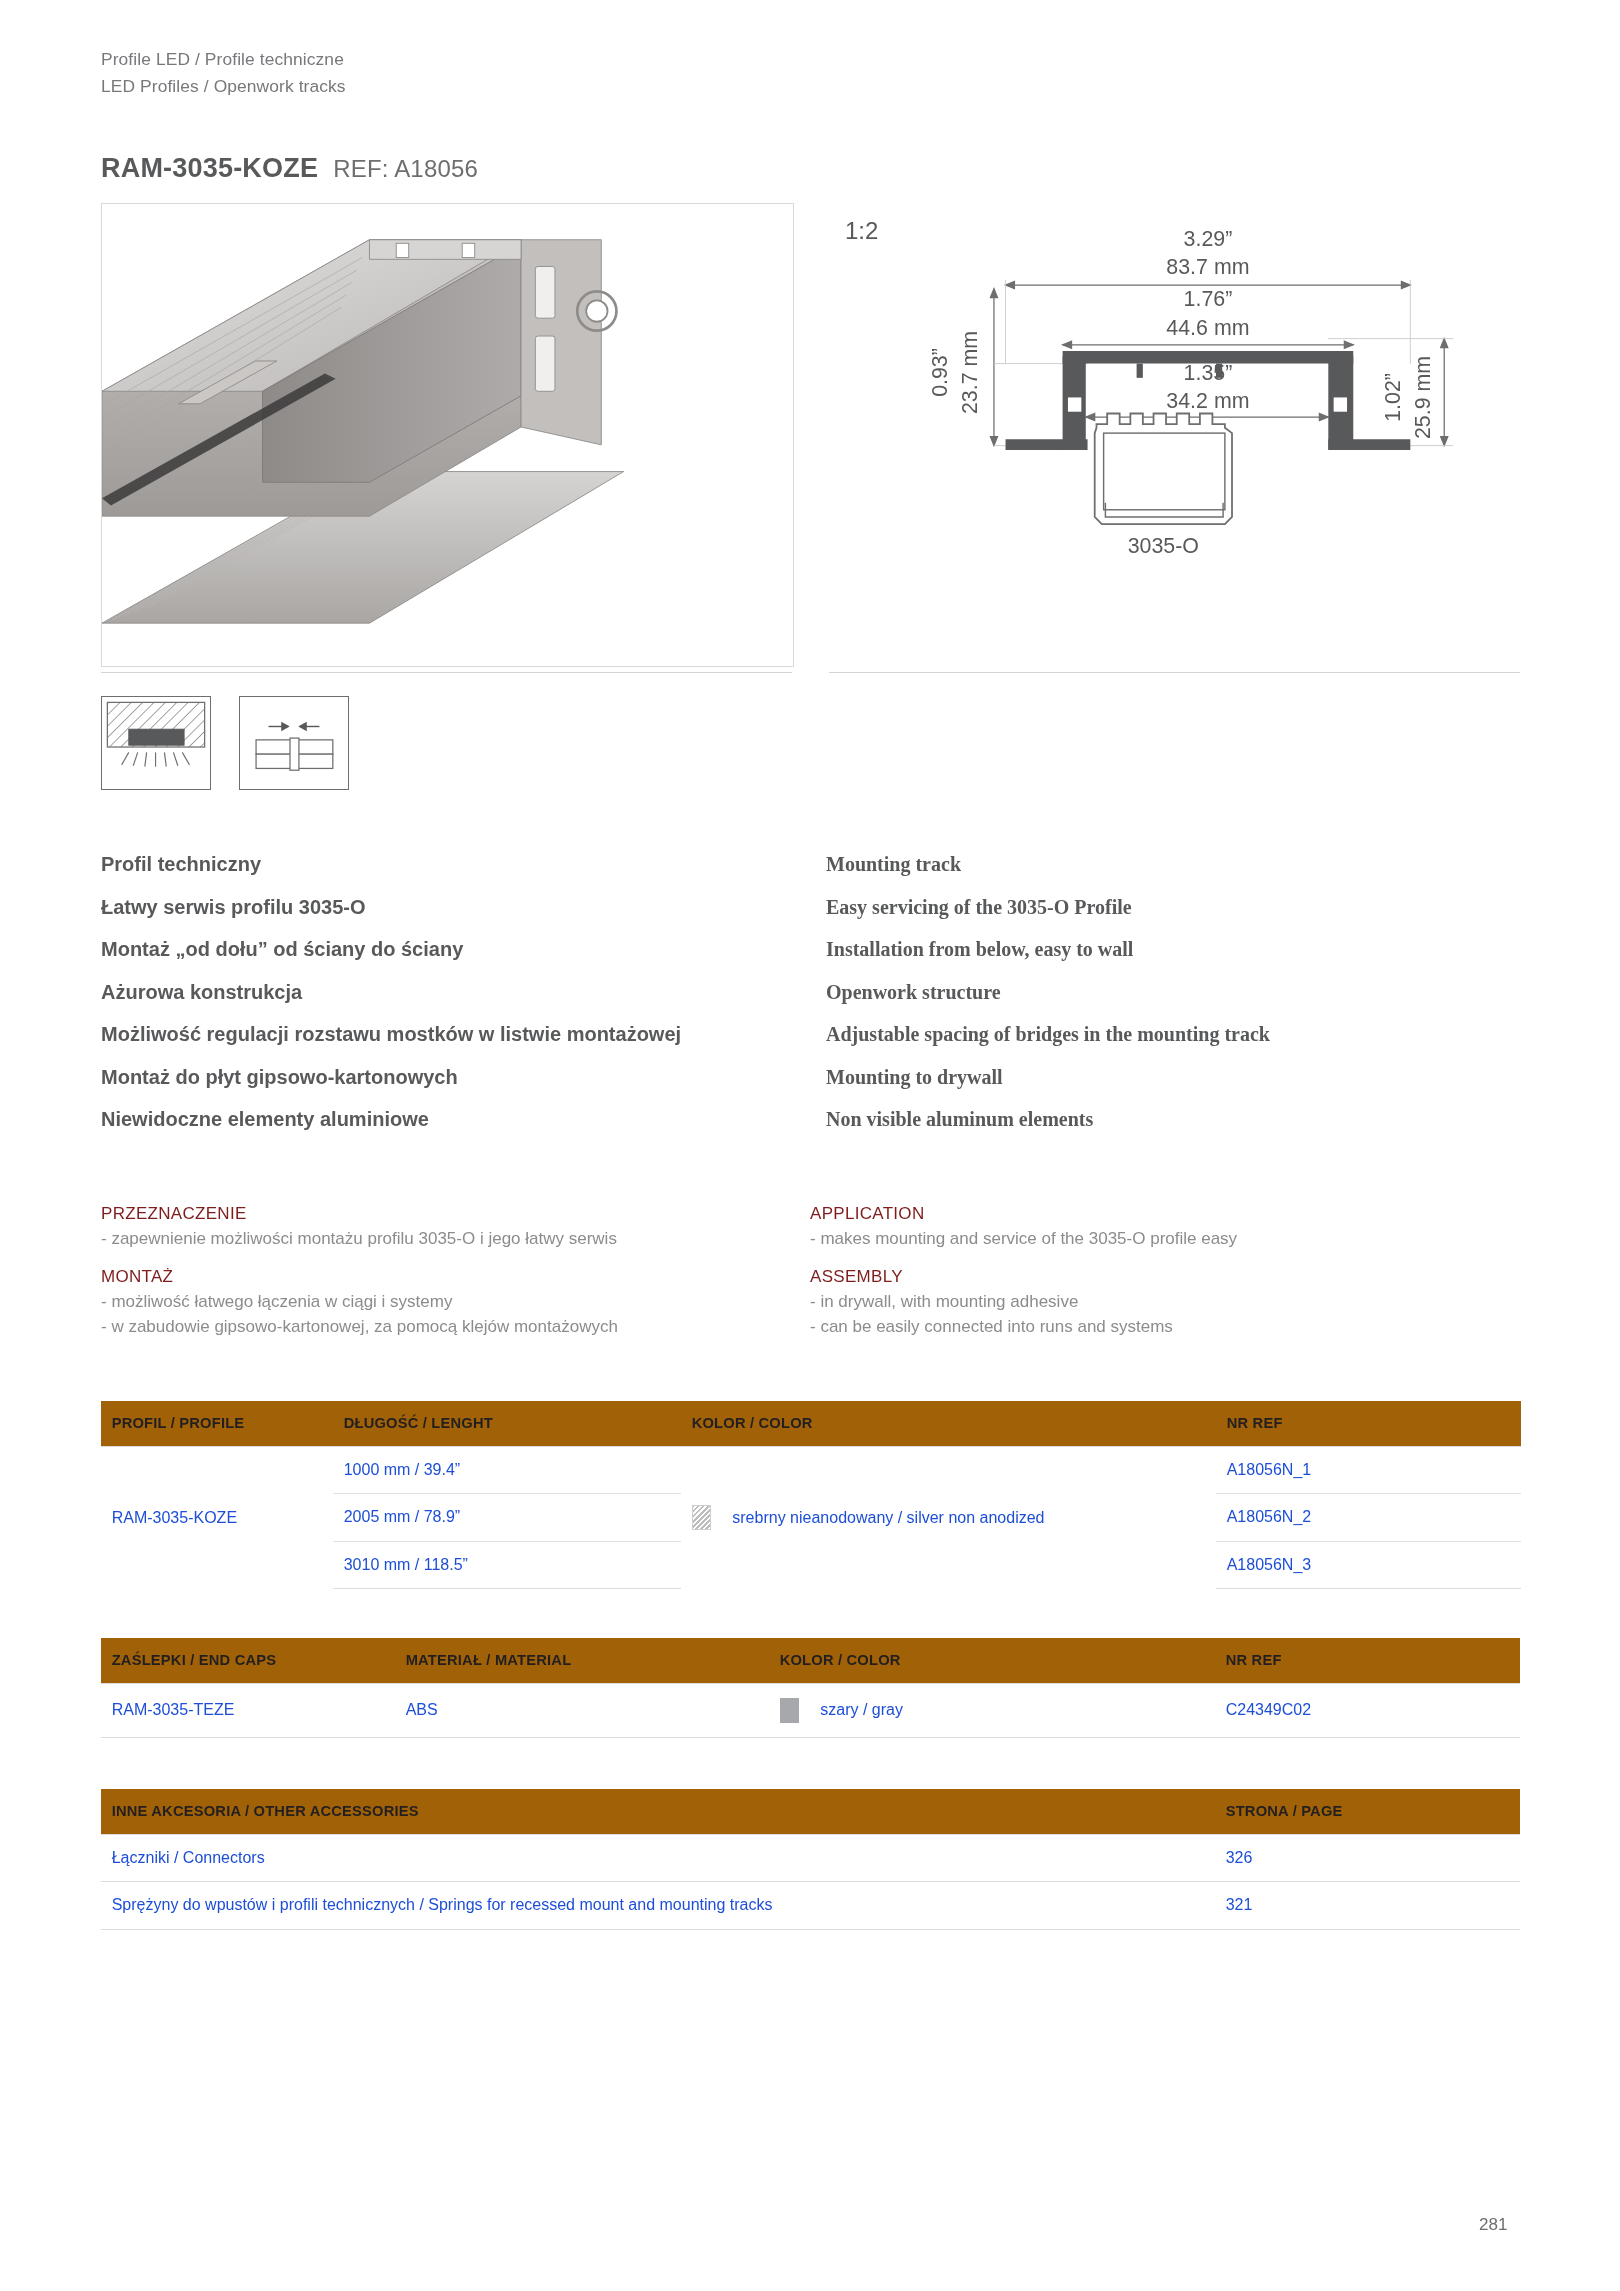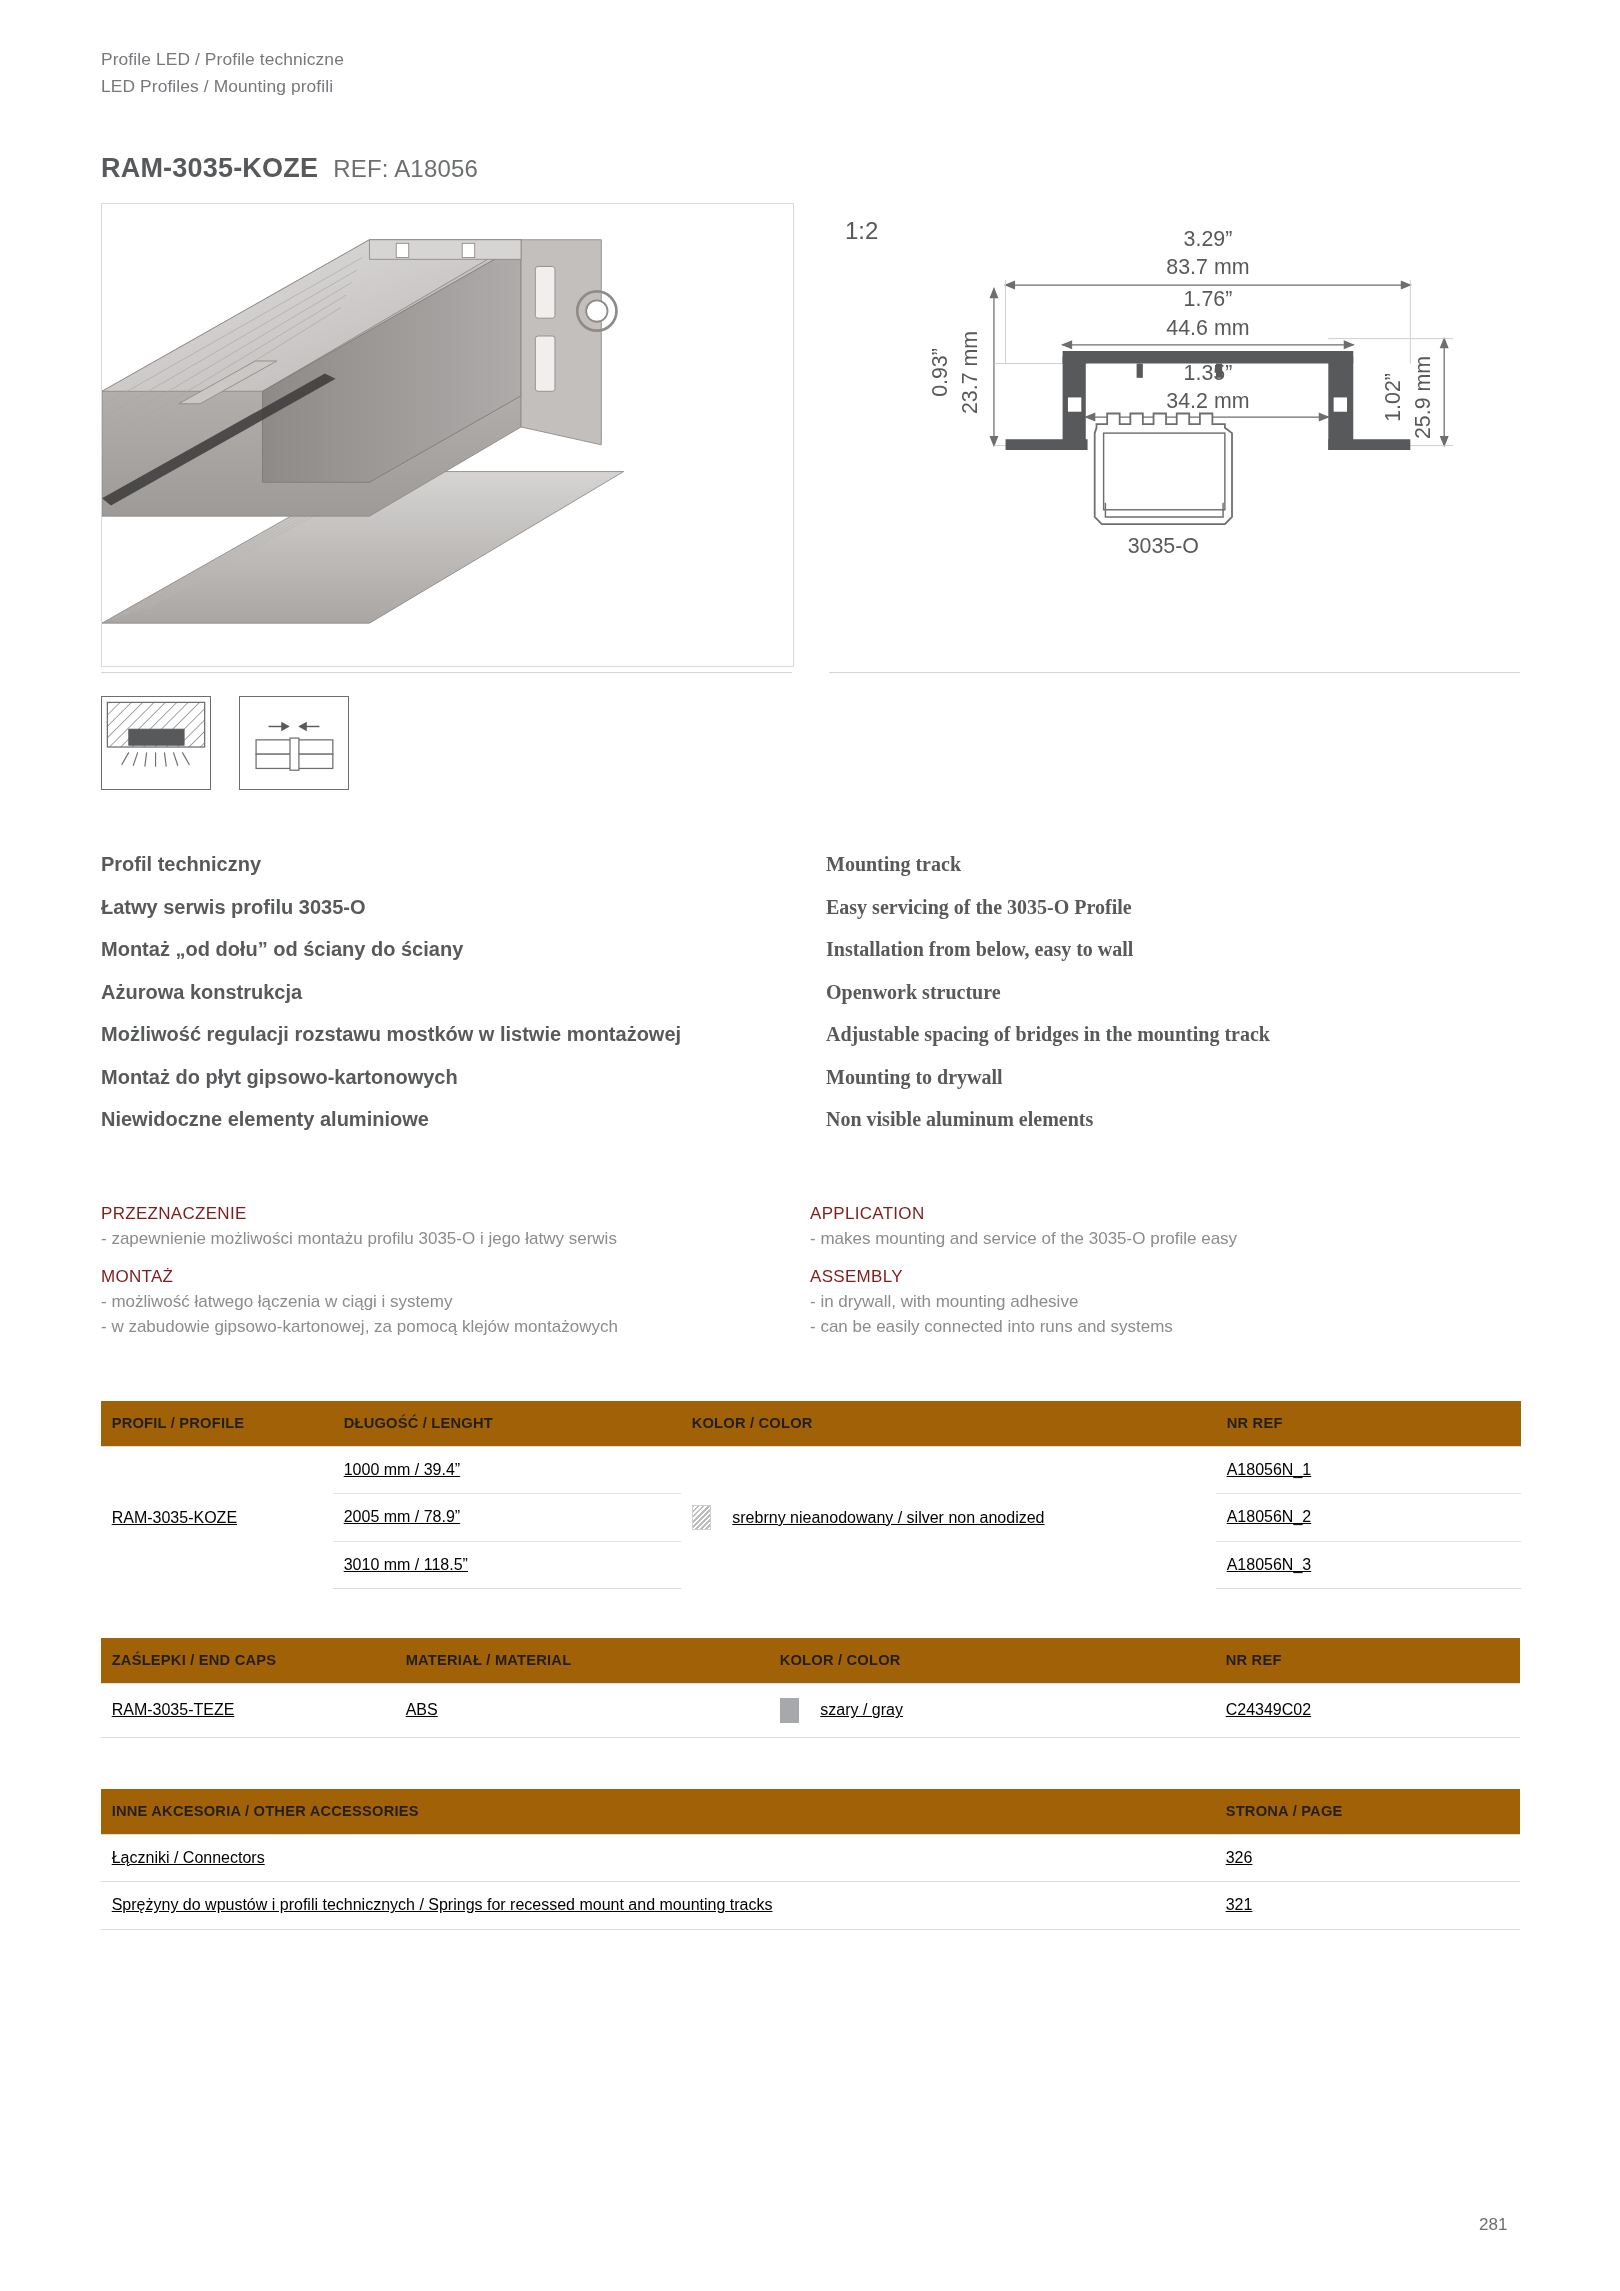--- a/index.html
+++ b/index.html
@@ -184,24 +184,23 @@
     font-weight: bold;
     color: #231f20;
     text-align: left;
     padding: 14.3px 0 14.3px 10.7px;
     letter-spacing: 0.2px;
     border-bottom: 0.9px solid #dcdcdc;
     vertical-align: middle;
   }
   .tbl td {
     font-size: 16px;
-    color: #000000;
+    color: #1d4ed8;
     padding: 14.3px 0 14.3px 10.7px;
     vertical-align: middle;
-    text-decoration: underline;
   }
   .rowline td { border-bottom: 0.9px solid #dcdcdc; }
   .innerline { border-bottom: 0.9px solid #e2e2e2; }
 
   .tbl1 { top: 1401px; }
   .tbl2 { top: 1638px; }
   .tbl3 { top: 1789px; }
 
   .swatch-cell {
     display: flex;
@@ -237,21 +236,21 @@
     color: #6d6e70;
   }
 </style>
 </head>
 <body>
 
 <div class="page">
 
   <div class="breadcrumb">
     <div>Profile LED / Profile techniczne</div>
-    <div>LED Profiles / Mounting profili</div>
+    <div>LED Profiles / Openwork tracks</div>
   </div>
 
   <div class="title-row">
     <span class="title-main">RAM-3035-KOZE</span>
     <span class="title-ref">REF: A18056</span>
   </div>
 
   <div class="photo-box">
     <svg width="691" height="462" viewBox="0 0 775 518">
       <defs>

